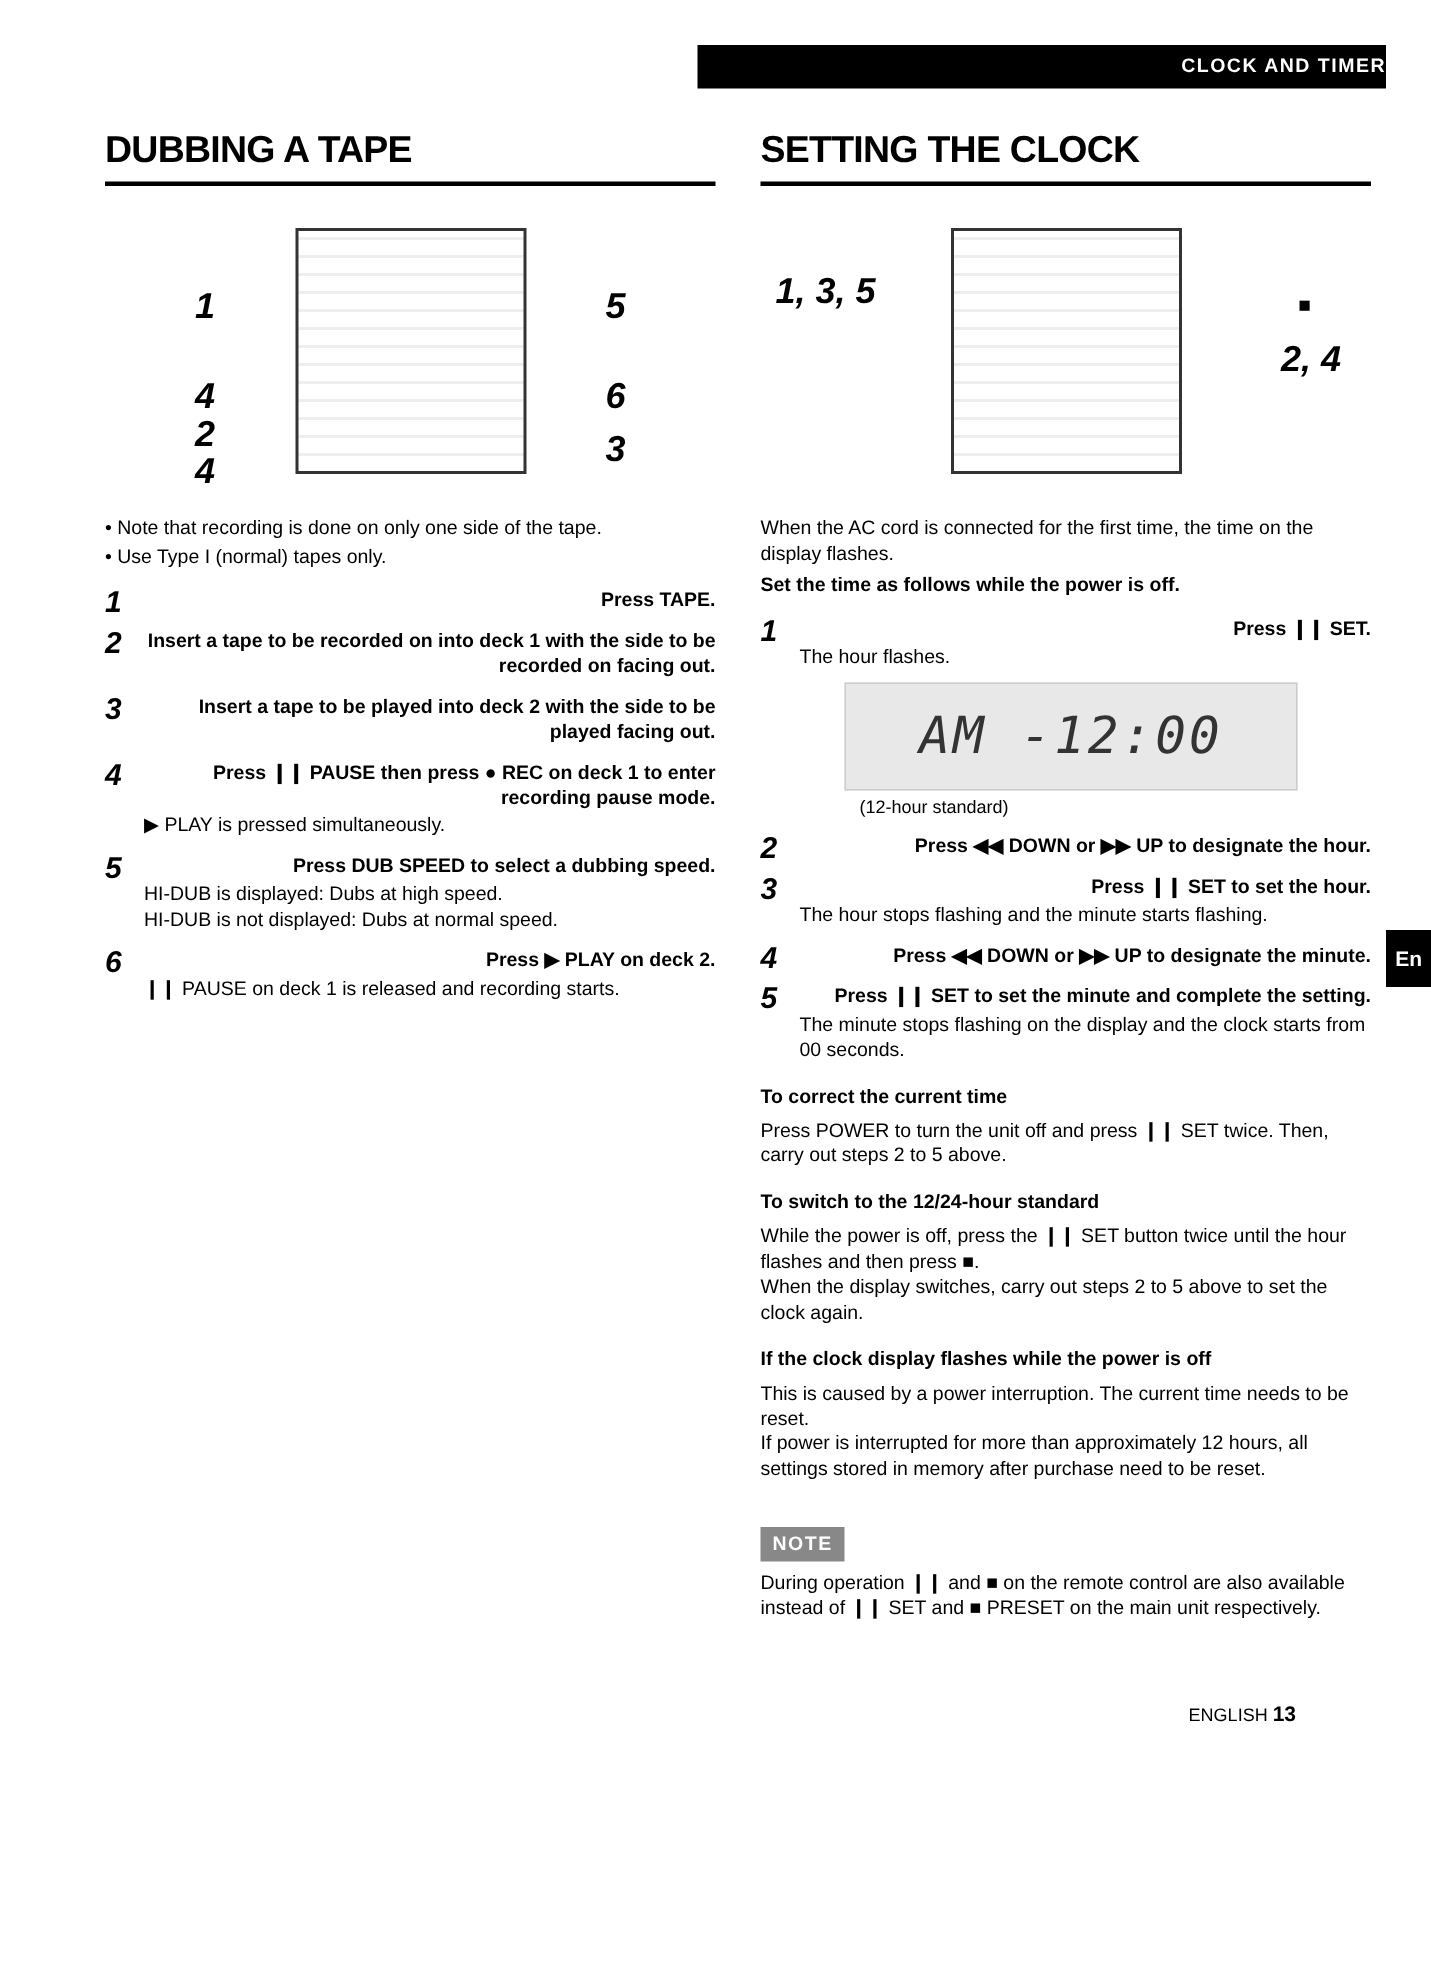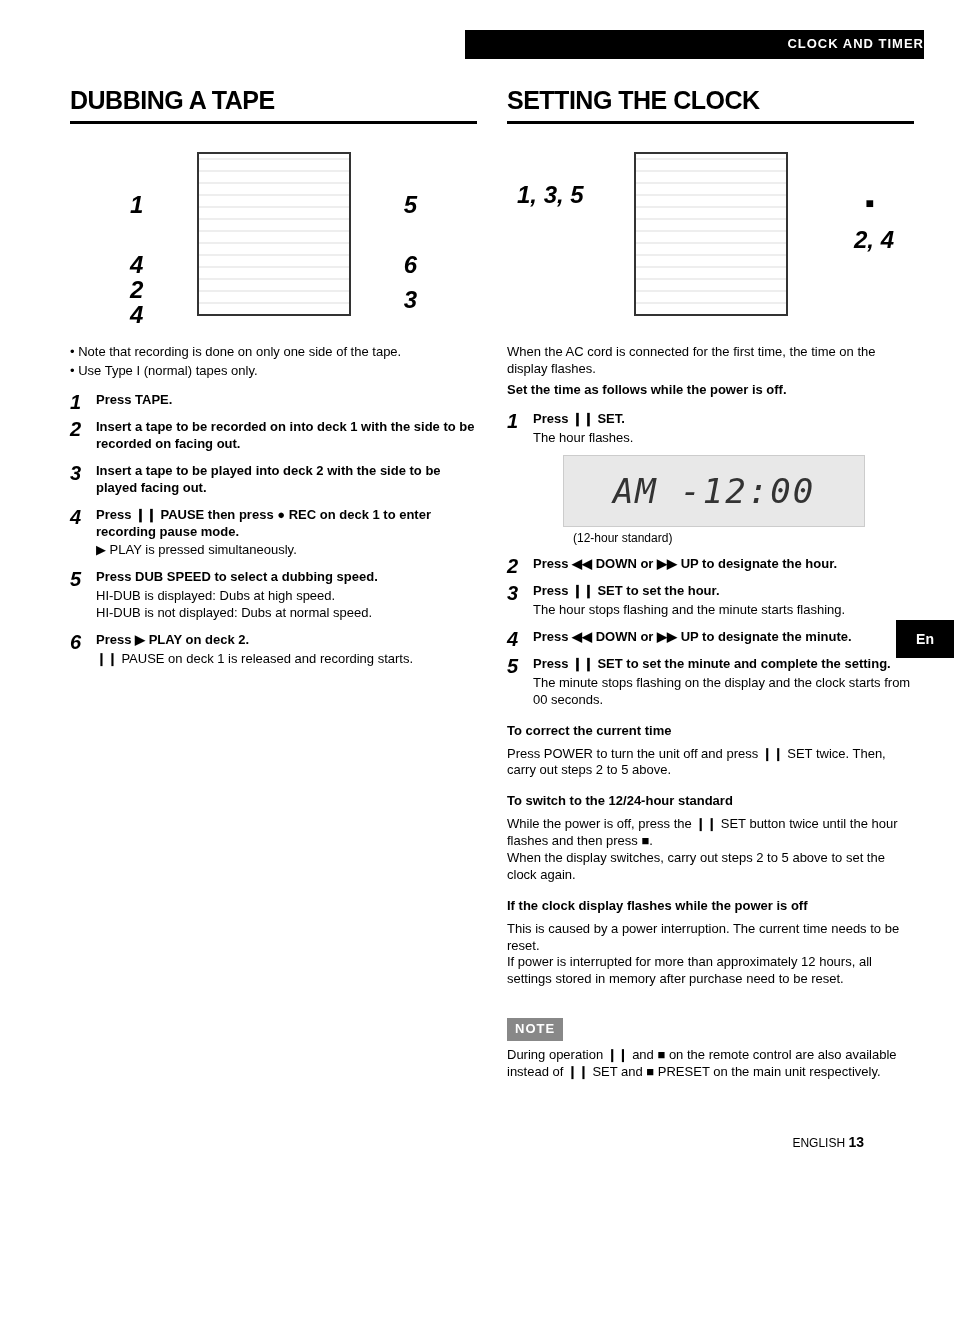--- a/index.html
+++ b/index.html
@@ -82,20 +82,21 @@
   ol.steps > li > .num {
     position: absolute;
     left: 0;
     top: -3px;
     font-style: italic;
     font-weight: bold;
     font-size: 20px;
   }
   ol.steps .title {
     font-weight: bold;
+    text-align: right;
   }
   ol.steps .sub {
     font-weight: normal;
     margin-top: 2px;
   }
   .paratext {
     margin: 6px 0 12px 0;
   }
   .subhead {
     font-weight: bold;
@@ -129,21 +130,21 @@
     margin-top: 18px;
     font-size: 13px;
     letter-spacing: 1px;
   }
   .en-tab {
     position: absolute;
     right: 0px;
     top: 620px;
     background: #000;
     color: #fff;
-    padding: 10px 20px;
+    padding: 10px 6px;
     font-weight: bold;
     font-size: 14px;
   }
   .footer {
     text-align: right;
     margin-top: 40px;
     font-size: 12px;
     padding-right: 50px;
   }
   .footer .pg {

